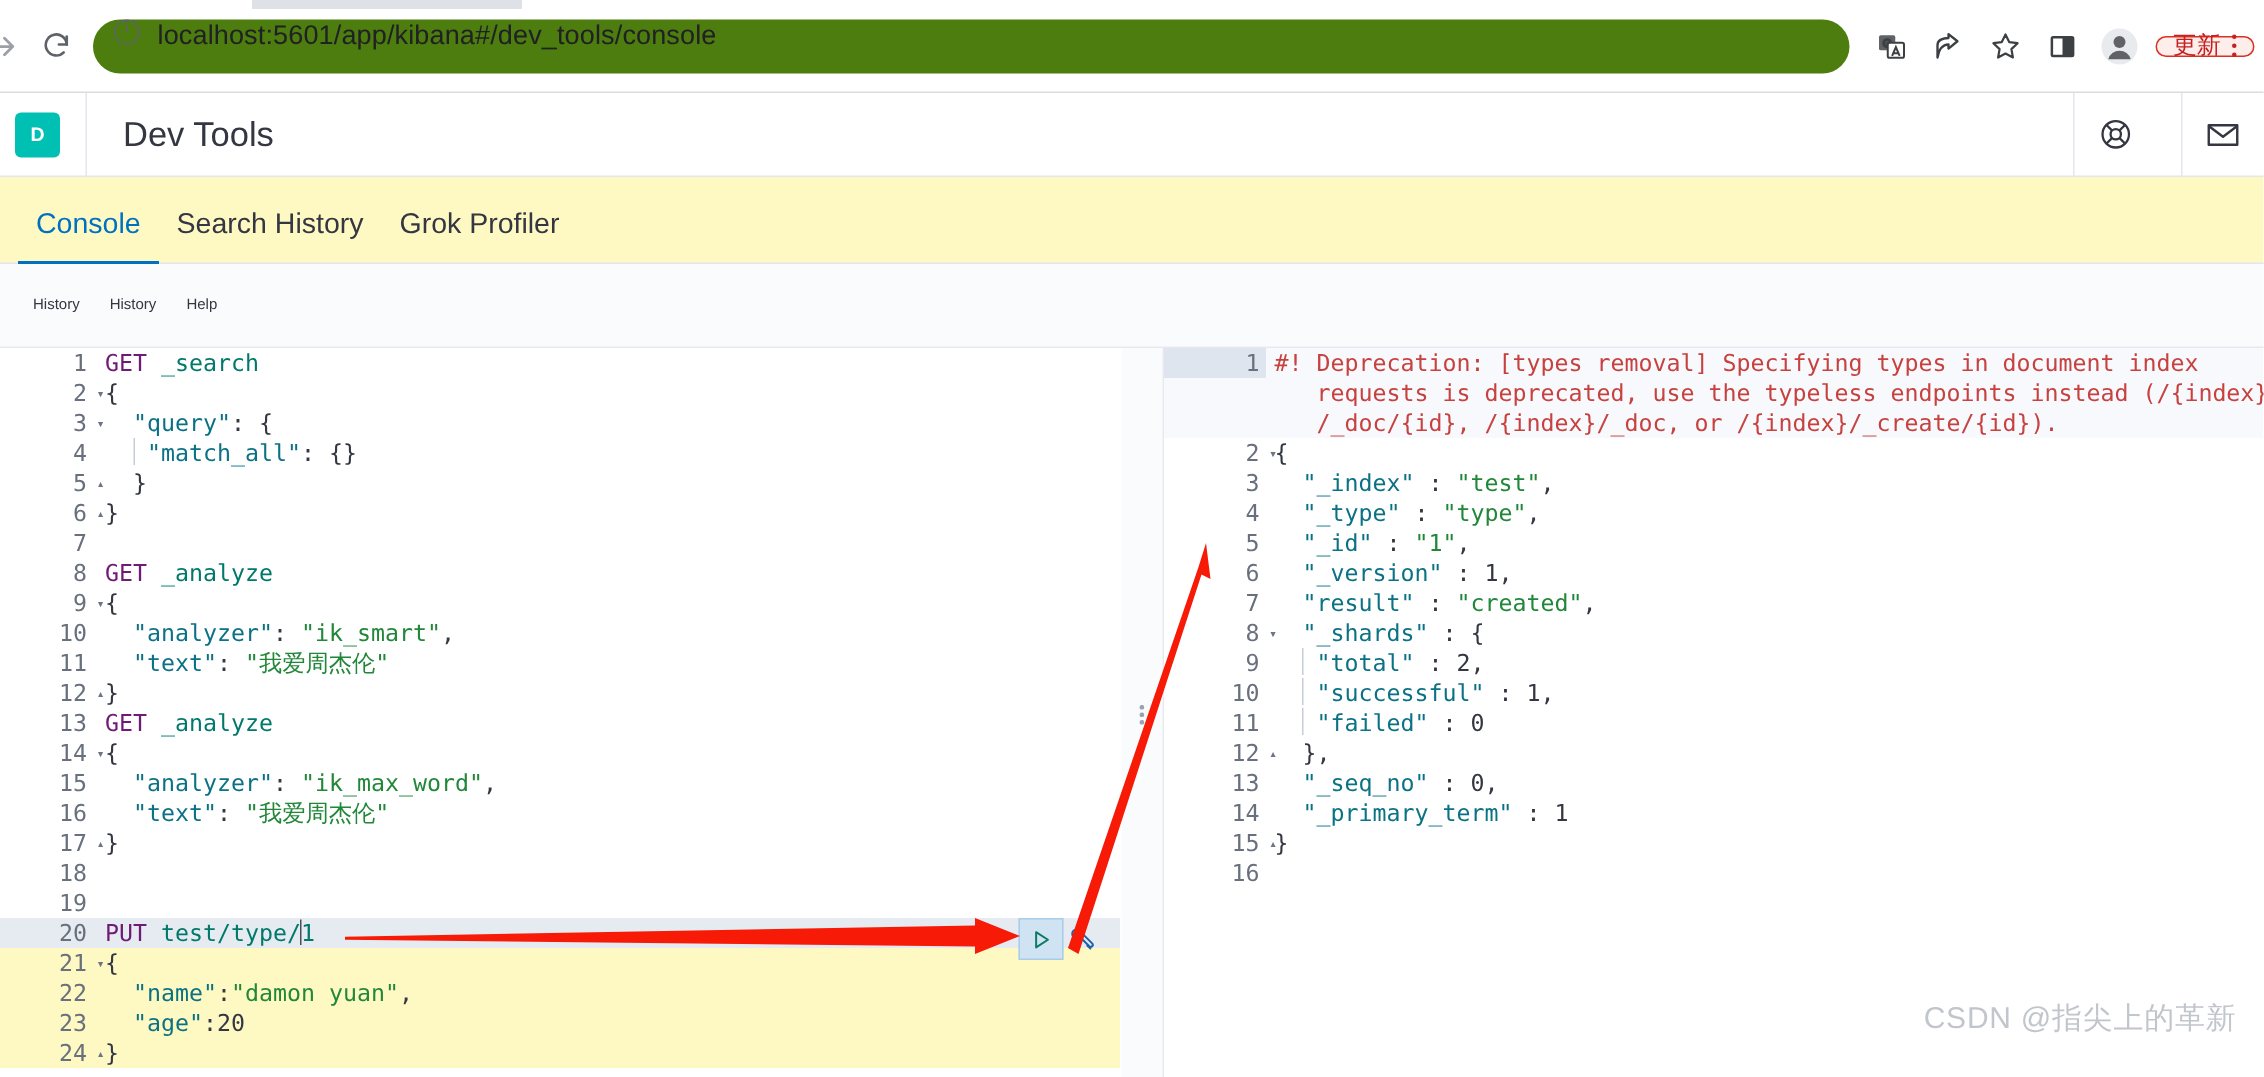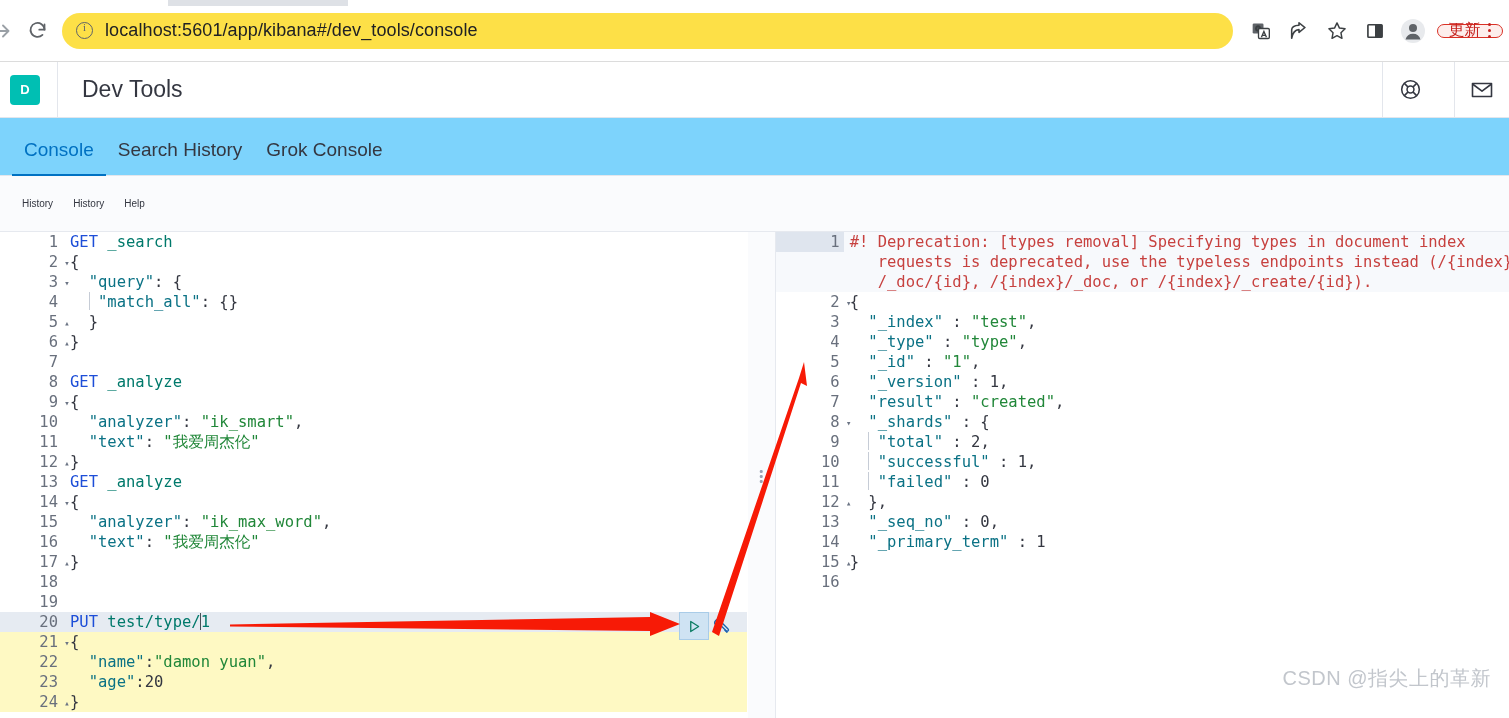--- a/index.html
+++ b/index.html
@@ -24,22 +24,22 @@
     background: #dee1e6; border-radius: 8px 8px 0 0;
   }
   .nav-btn {
     width: 34px; height: 34px;
     display: flex; align-items: center; justify-content: center;
     color: #5f6368; flex: none;
   }
   .fwd-btn { margin-left: -14px; }
   .omnibox {
     flex: 1 1 auto; height: 36px; margin: 0 10px 0 8px;
-    background: #fde047; border-radius: 18px;
-    display: flex; align-items: center; padding: 0 14px;
+    background: #4d7c0f; border-radius: 18px;
+    display: flex; padding: 0 14px;
   }
   .omnibox .info-ic {
     width: 17px; height: 17px; border: 1.4px solid #5f6368;
     border-radius: 50%; position: relative; flex: none; margin-right: 12px;
   }
   .omnibox .info-ic::after {
     content: "i"; position: absolute; left: 0; right: 0; top: -2px;
     text-align: center; font-size: 11px; font-family: "Liberation Serif", serif;
     color: #5f6368;
   }
@@ -79,21 +79,21 @@
   .kb-title { font-size: 23px; color: #343741; margin-left: 24px; flex: 1 1 auto; }
   .kb-hdr-ic {
     width: 54px; height: 56px; display: flex; align-items: center; justify-content: center;
     color: #343741; flex: none;
   }
 
   
   .kb-tabs {
     position: absolute; top: 118px; left: 0;
     width: 1509px; height: 58px;
-    background: #7dd3fc; border-bottom: 1px solid #e3e6ec;
+    background: #fef9c3; border-bottom: 1px solid #e3e6ec;
     display: flex; align-items: flex-end; padding-left: 12px;
   }
   .kb-tab {
     font-size: 19px; color: #343741; padding: 0 12px 14px 12px;
     position: relative; white-space: nowrap;
   }
   .kb-tab.active { color: #0071c2; }
   .kb-tab.active::after {
     content: ""; position: absolute; left: 0; right: 0; bottom: -1px;
     height: 2.5px; background: #0071c2;
@@ -141,21 +141,21 @@
   .gutter.gshade { background: #dfe5ee; }
   .fold {
     position: absolute; right: -10px; top: 1px; font-size: 9px; color: #6c7585;
     width: 10px; text-align: center;
   }
   .gutter-r { width: 68px; }
   .codetext { padding-left: 8px; flex: 1 1 auto; }
   .pane-right .codetext { padding-left: 6px; }
 
   
-  .m-method { color: #1d4ed8; }
+  .m-method { color: #701a75; }
   .m-url    { color: #00796b; }
   .j-key    { color: #0b7285; }
   .j-str    { color: #218739; }
   .j-num    { color: #343741; }
   .j-punct  { color: #343741; }
   .warn     { color: #c7413f; }
   .indent-guide {
     border-left: 1px solid #c6ccd6; display: inline-block;
     height: 18px; vertical-align: top; margin-right: -1px;
   }
@@ -268,21 +268,21 @@
     <svg width="24" height="24" viewBox="0 0 24 24" fill="none" stroke="#343741" stroke-width="1.6" stroke-linejoin="round">
         <rect x="2.5" y="5.5" width="19" height="13"></rect>
         <path d="M2.5 6l9.5 7.2L21.5 6"></path>
       </svg>
   </div>
 </div>
 
 <div class="kb-tabs">
   <div class="kb-tab active">Console</div>
   <div class="kb-tab">Search History</div>
-  <div class="kb-tab">Grok Console</div>
+  <div class="kb-tab">Grok Profiler</div>
 </div>
 
 <div class="kb-submenu">
   <div class="sm-item">History</div>
   <div class="sm-item">History</div>
   <div class="sm-item">Help</div>
 </div>
 
 <div class="editor-area">
   <div class="pane-left code" id="left-pane"><div class="row"><div class="gutter">1</div><div class="codetext"><span class="m-method">GET</span> <span class="m-url">_search</span></div></div><div class="row"><div class="gutter">2<span class="fold">▾</span></div><div class="codetext"><span class="j-punct">{</span></div></div><div class="row"><div class="gutter">3<span class="fold">▾</span></div><div class="codetext">  <span class="j-key">"query"</span><span class="j-punct">: {</span></div></div><div class="row"><div class="gutter">4</div><div class="codetext">  <span class="indent-guide"></span> <span class="j-key">"match_all"</span><span class="j-punct">: {}</span></div></div><div class="row"><div class="gutter">5<span class="fold">▴</span></div><div class="codetext">  <span class="j-punct">}</span></div></div><div class="row"><div class="gutter">6<span class="fold">▴</span></div><div class="codetext"><span class="j-punct">}</span></div></div><div class="row"><div class="gutter">7</div><div class="codetext"></div></div><div class="row"><div class="gutter">8</div><div class="codetext"><span class="m-method">GET</span> <span class="m-url">_analyze</span></div></div><div class="row"><div class="gutter">9<span class="fold">▾</span></div><div class="codetext"><span class="j-punct">{</span></div></div><div class="row"><div class="gutter">10</div><div class="codetext">  <span class="j-key">"analyzer"</span><span class="j-punct">: </span><span class="j-str">"ik_smart"</span><span class="j-punct">,</span></div></div><div class="row"><div class="gutter">11</div><div class="codetext">  <span class="j-key">"text"</span><span class="j-punct">: </span><span class="j-str">"我爱周杰伦"</span></div></div><div class="row"><div class="gutter">12<span class="fold">▴</span></div><div class="codetext"><span class="j-punct">}</span></div></div><div class="row"><div class="gutter">13</div><div class="codetext"><span class="m-method">GET</span> <span class="m-url">_analyze</span></div></div><div class="row"><div class="gutter">14<span class="fold">▾</span></div><div class="codetext"><span class="j-punct">{</span></div></div><div class="row"><div class="gutter">15</div><div class="codetext">  <span class="j-key">"analyzer"</span><span class="j-punct">: </span><span class="j-str">"ik_max_word"</span><span class="j-punct">,</span></div></div><div class="row"><div class="gutter">16</div><div class="codetext">  <span class="j-key">"text"</span><span class="j-punct">: </span><span class="j-str">"我爱周杰伦"</span></div></div><div class="row"><div class="gutter">17<span class="fold">▴</span></div><div class="codetext"><span class="j-punct">}</span></div></div><div class="row"><div class="gutter">18</div><div class="codetext"></div></div><div class="row"><div class="gutter">19</div><div class="codetext"></div></div><div class="row active-l"><div class="gutter">20</div><div class="codetext"><span class="m-method">PUT</span> <span class="m-url">test/type/</span><span class="cursor"></span><span class="m-url">1</span></div></div><div class="row sel-l"><div class="gutter">21<span class="fold">▾</span></div><div class="codetext"><span class="j-punct">{</span></div></div><div class="row sel-l"><div class="gutter">22</div><div class="codetext">  <span class="j-key">"name"</span><span class="j-punct">:</span><span class="j-str">"damon yuan"</span><span class="j-punct">,</span></div></div><div class="row sel-l"><div class="gutter">23</div><div class="codetext">  <span class="j-key">"age"</span><span class="j-punct">:</span><span class="j-num">20</span></div></div><div class="row sel-l"><div class="gutter">24<span class="fold">▴</span></div><div class="codetext"><span class="j-punct">}</span></div></div></div>

